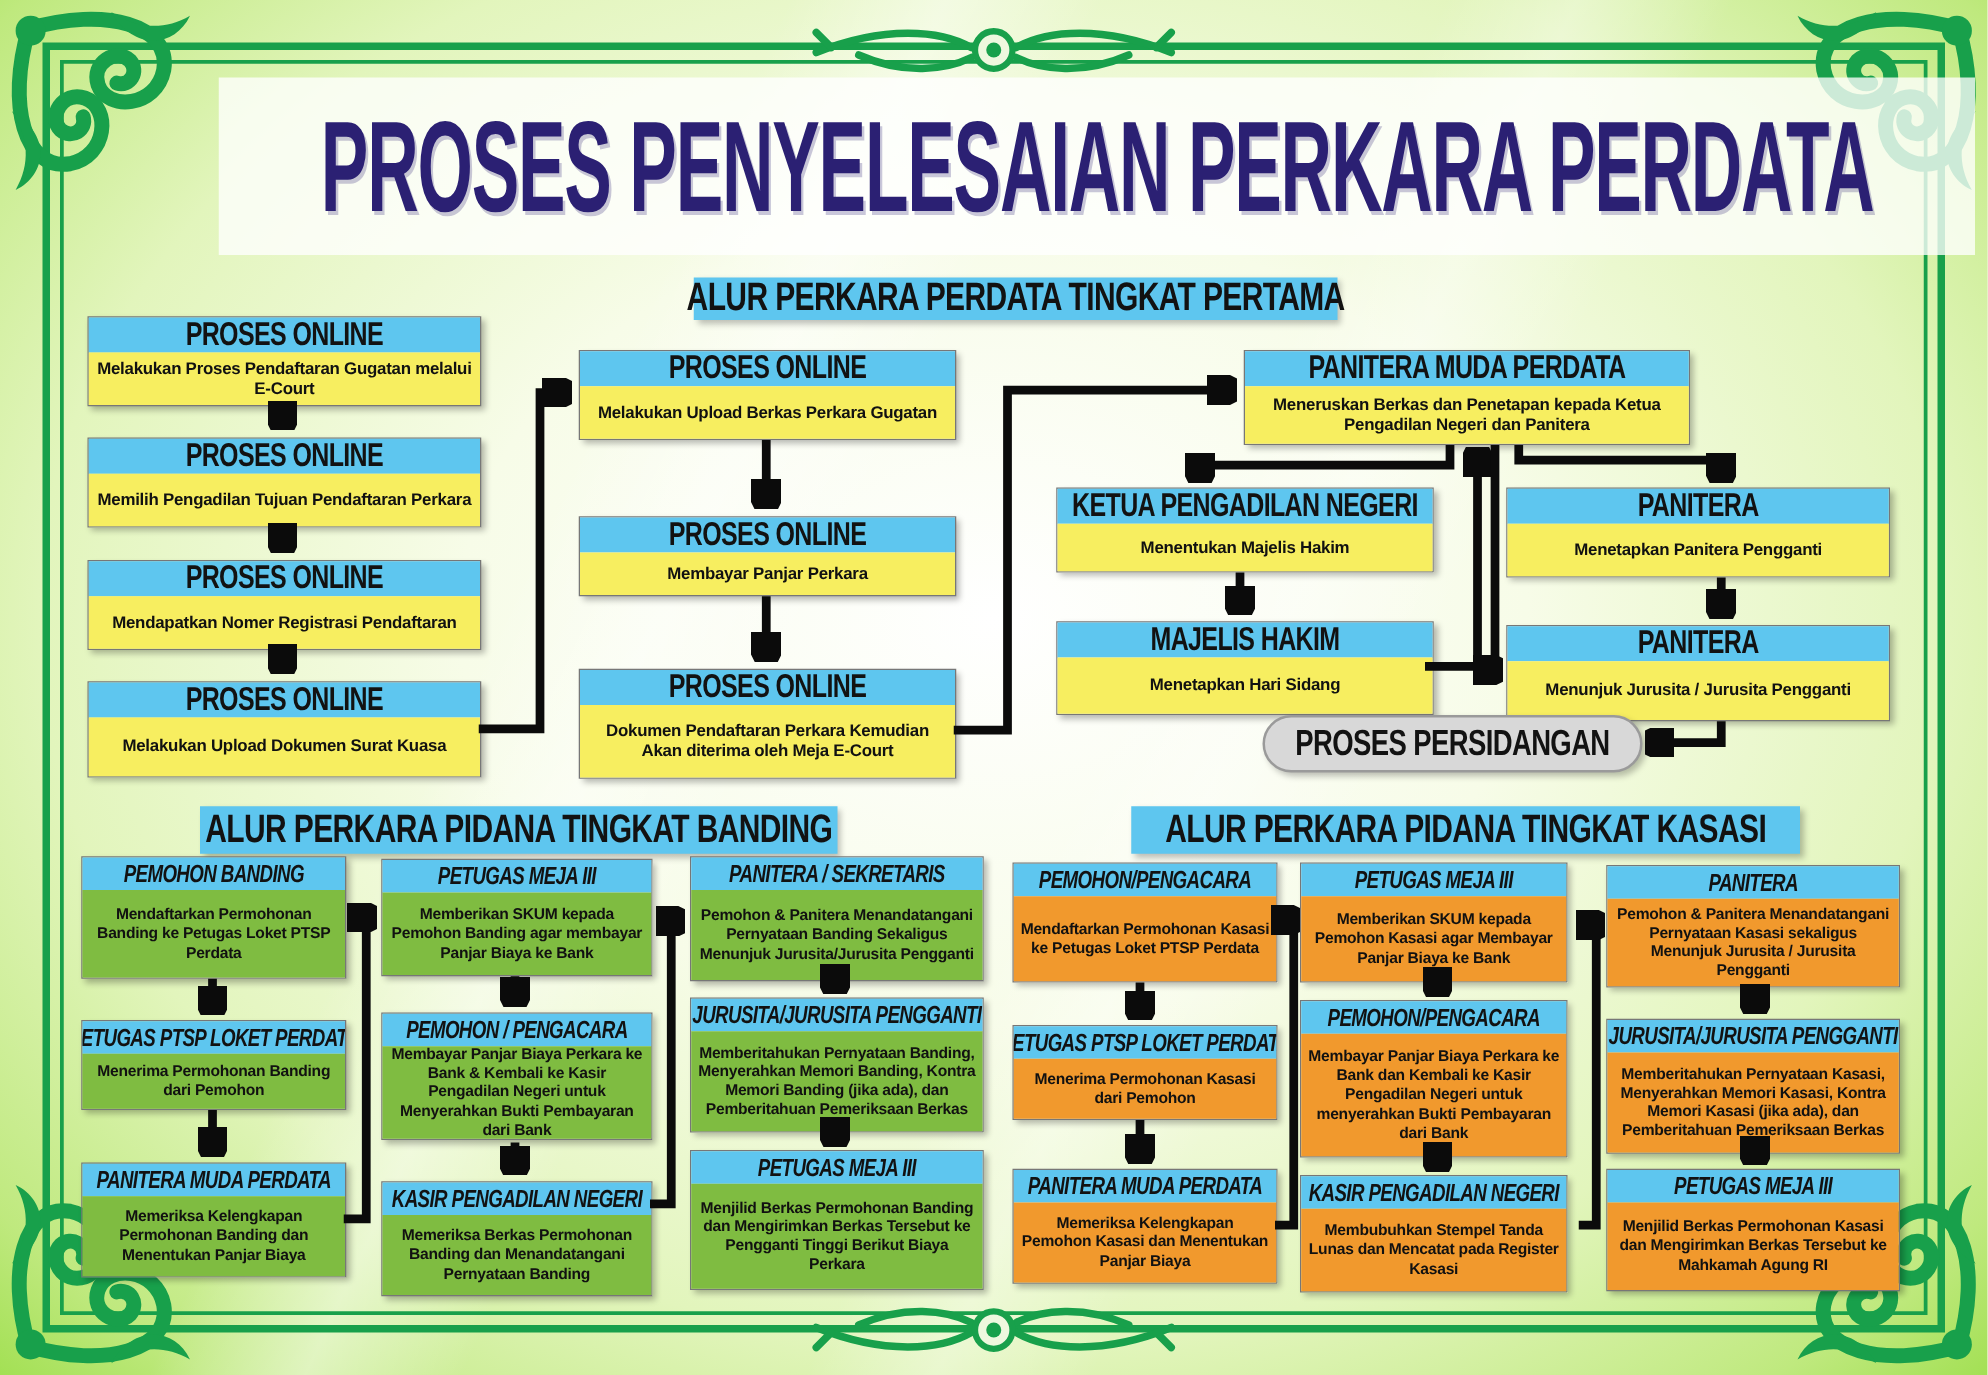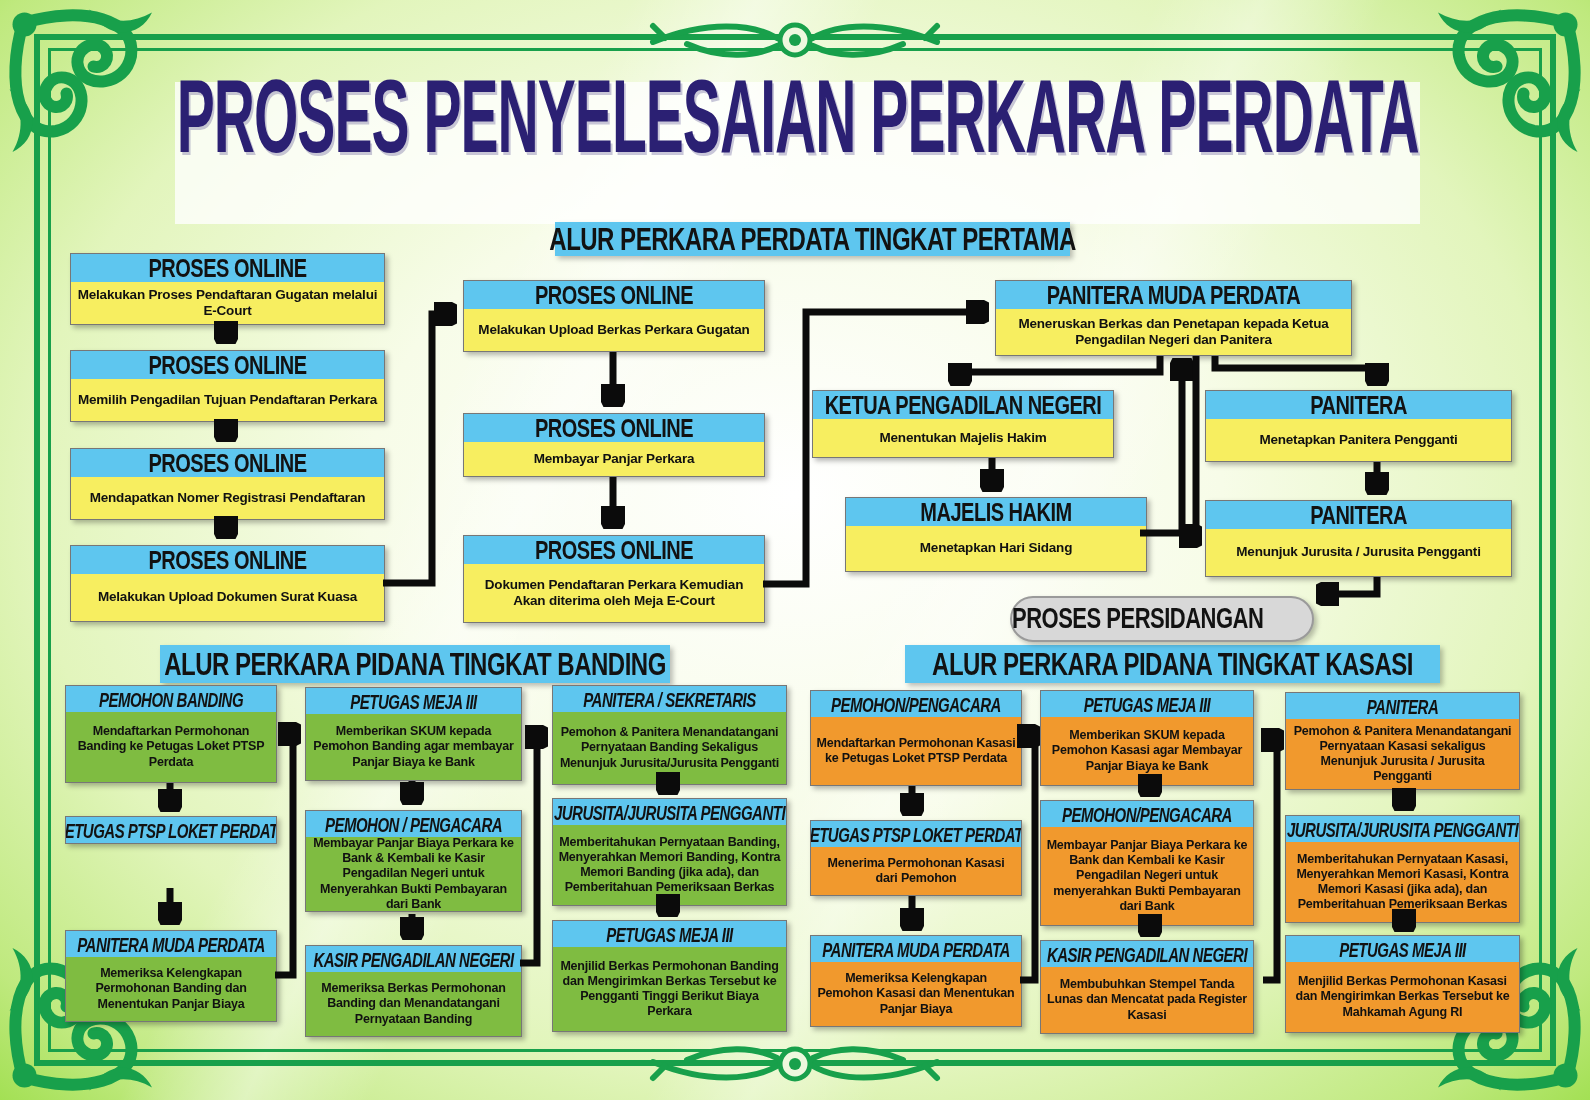--- a/index.html
+++ b/index.html
@@ -16,42 +16,42 @@
   .frame-inner{position:absolute;left:48px;top:48px;right:48px;bottom:48px;border:3px solid #18A04B;pointer-events:none;}
   .corner{position:absolute;width:180px;height:180px;pointer-events:none;}
   .corner.tl{left:2px;top:2px;}
   .corner.tr{right:2px;top:2px;transform:scaleX(-1);}
   .corner.bl{left:2px;bottom:2px;transform:scaleY(-1);}
   .corner.br{right:2px;bottom:2px;transform:scale(-1,-1);}
   .mid-orn{position:absolute;left:50%;width:320px;height:56px;transform:translateX(-50%);pointer-events:none;}
   .mid-orn.top{top:12px;}
   .mid-orn.bot{bottom:8px;transform:translateX(-50%) scaleY(-1);}
   
-  .title-banner{position:absolute;left:175px;top:62px;width:1245px;height:142px;
-    background:rgba(255,255,255,.78);display:flex;align-items:flex-start;justify-content:center;margin-top:20px;}
+  .title-banner{position:absolute;left:175px;top:62px;width:1405px;height:142px;
+    background:rgba(255,255,255,.78);display:flex;align-items:center;justify-content:center;}
   .title-text{display:inline-block;white-space:nowrap;font-weight:bold;font-size:60px;
     color:#2B2073;letter-spacing:-1px;transform:scale(0.95,1.72);text-shadow:2px 2px 0 rgba(43,32,115,.25);}
   
   .sec-bar{position:absolute;background:#5EC6EF;display:flex;align-items:center;justify-content:center;
     box-shadow:3px 3px 5px rgba(0,0,0,.25);}
   .sec-bar .cond{font-size:24px;}
   .cond{display:inline-block;white-space:nowrap;font-weight:bold;color:#121212;transform:scaleY(1.32);letter-spacing:-0.5px;}
   
   .fb{position:absolute;box-shadow:3px 3px 5px rgba(0,0,0,.28);border:1px solid #777;}
   .fb-hd{background:#5EC6EF;display:flex;align-items:center;justify-content:center;height:28px;overflow:hidden;}
   .fb-bd{background:#F7EE60;display:flex;align-items:center;justify-content:center;text-align:center;
     font-weight:bold;font-size:13.5px;line-height:1.22;letter-spacing:-0.2px;padding:2px 5px;box-sizing:border-box;color:#111;}
   .s1 .fb-hd .cond{font-size:20px;}
   .s2 .fb-hd,.s3 .fb-hd{height:26px;font-style:italic;}
   .s2 .fb-hd .cond,.s3 .fb-hd .cond{font-size:15px;}
   .s2 .fb-bd,.s3 .fb-bd{font-size:12.5px;}
   .s2 .fb-bd{background:#7FBC41;}
   .s3 .fb-bd{background:#F1992D;}
   .pill{position:absolute;background:#D8D8D8;border:2px solid #9a9a9a;border-radius:24px;
-    display:flex;align-items:center;box-shadow:3px 3px 5px rgba(0,0,0,.25);margin-top:24px;}
+    display:flex;align-items:center;justify-content:center;box-shadow:3px 3px 5px rgba(0,0,0,.25);}
   .pill .cond{font-size:22px;}
   .arrows{position:absolute;left:0;top:0;width:1590px;height:1100px;pointer-events:none;}
   .arrows path{stroke:#0b0b0b;stroke-width:7;fill:none;}
 </style>
 </head>
 <body>
 
 <div class="poster">
   <div class="streak"></div>
 
@@ -162,21 +162,21 @@
       </div>
     <div class="fb-bd" style="height:58px">Dokumen Pendaftaran Perkara Kemudian Akan diterima oleh Meja E-Court</div>
     </div>
 
   <div class="fb s1" style="left:995px;top:280px;width:355px">
     <div class="fb-hd">
         <span class="cond">PANITERA MUDA PERDATA</span>
       </div>
     <div class="fb-bd" style="height:46px">Meneruskan Berkas dan Penetapan kepada Ketua Pengadilan Negeri dan Panitera</div>
     </div>
-  <div class="fb s1" style="left:812px;top:390px;width:300px">
+  <div class="fb s1" style="left:845px;top:390px;width:300px">
     <div class="fb-hd">
         <span class="cond">KETUA PENGADILAN NEGERI</span>
       </div>
     <div class="fb-bd" style="height:38px">Menentukan Majelis Hakim</div>
     </div>
   <div class="fb s1" style="left:1205px;top:390px;width:305px">
     <div class="fb-hd">
         <span class="cond">PANITERA</span>
       </div>
     <div class="fb-bd" style="height:42px">Menetapkan Panitera Pengganti</div>
@@ -200,20 +200,21 @@
   <div class="fb s2" style="left:65px;top:685px;width:210px">
     <div class="fb-hd">
         <span class="cond">PEMOHON BANDING</span>
       </div>
     <div class="fb-bd" style="height:70px">Mendaftarkan Permohonan Banding ke Petugas Loket PTSP Perdata</div>
     </div>
   <div class="fb s2" style="left:65px;top:816px;width:210px">
     <div class="fb-hd">
         <span class="cond">PETUGAS PTSP LOKET PERDATA</span>
       </div>
+    <div class="fb-bd" style="height:44px">Menerima Permohonan Banding dari Pemohon</div>
     </div>
   <div class="fb s2" style="left:65px;top:930px;width:210px">
     <div class="fb-hd">
         <span class="cond">PANITERA MUDA PERDATA</span>
       </div>
     <div class="fb-bd" style="height:64px">Memeriksa Kelengkapan Permohonan Banding dan Menentukan Panjar Biaya</div>
     </div>
   <div class="fb s2" style="left:305px;top:687px;width:215px">
     <div class="fb-hd">
         <span class="cond">PETUGAS MEJA III</span>

